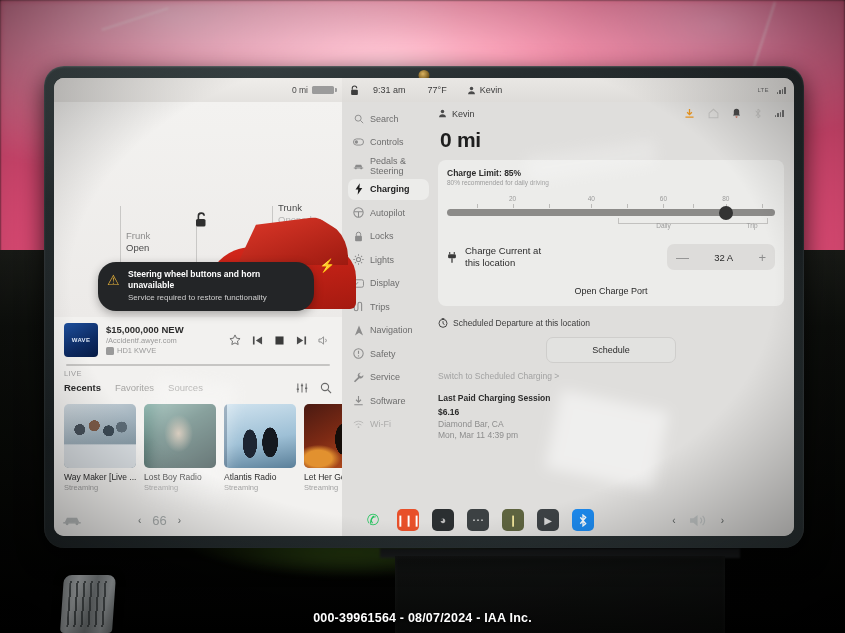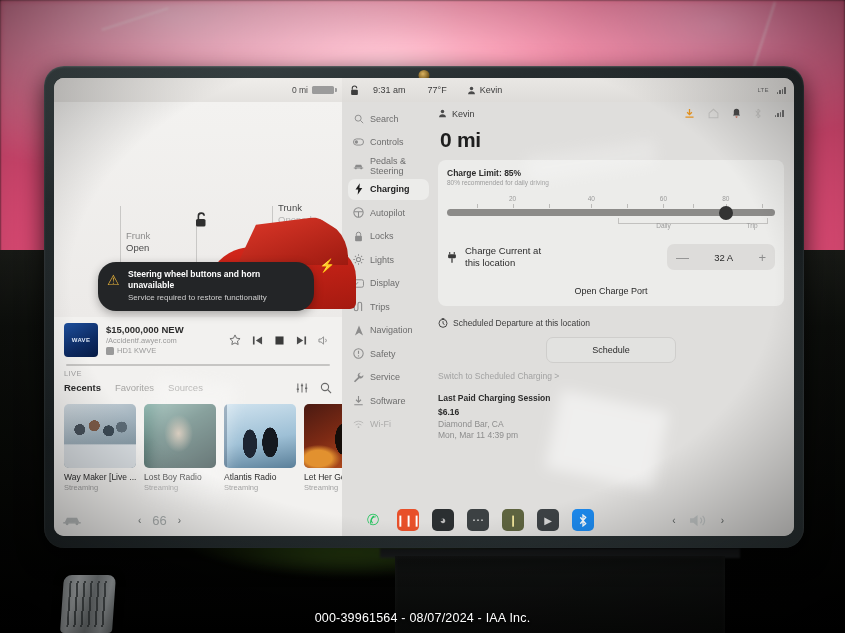--- a/index.html
+++ b/index.html
@@ -236,21 +236,21 @@
   .dock-car{color:#b9bdbd;font-size:15px;margin-left:8px;}
   .dock-temp{margin-left:56px;display:flex;align-items:center;gap:11px;color:#a9aeae;font-size:13px;}
   .dock-temp .chev{font-size:10px;color:#6d7272;}
   .appicons{display:flex;align-items:center;gap:13px;margin-left:18px;}
   .appico{width:22px;height:22px;border-radius:5px;display:flex;align-items:center;justify-content:center;font-size:12px;}
   .dock-right{margin-left:auto;display:flex;align-items:center;gap:13px;color:#b9bdbd;margin-right:70px;}
   .dock-right .chev{font-size:10px;color:#5e6363;}
 
   .watermark{
     position:absolute;left:0;bottom:8px;width:845px;text-align:center;
-    color:#fff;font-size:12.5px;font-weight:normal;letter-spacing:.2px;
+    color:#fff;font-size:12.5px;font-weight:bold;letter-spacing:.2px;
     text-shadow:0 1px 3px rgba(0,0,0,.9);
   }
   svg{display:block;}
 </style>
 </head>
 <body>
 
 <div class="stage">
 
   <div class="bg-pink"></div>

